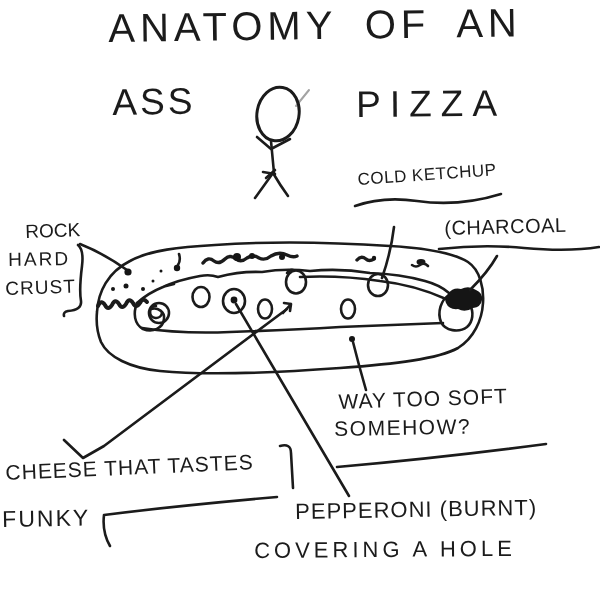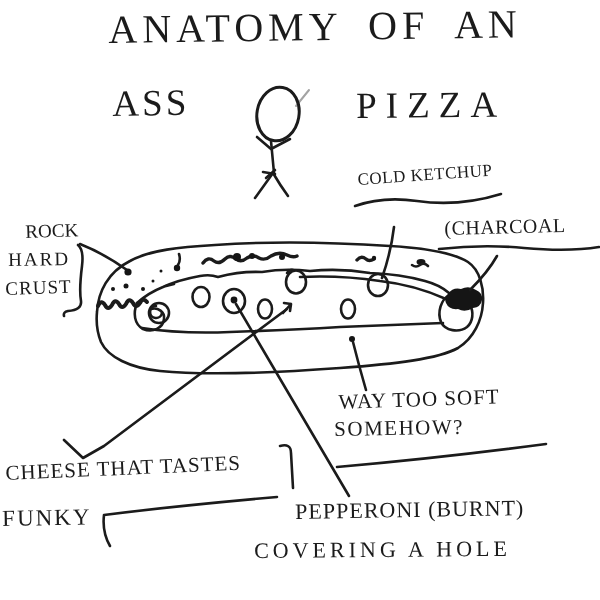--- a/index.html
+++ b/index.html
@@ -1,18 +1,18 @@
 <!DOCTYPE html>
 <html><head>
 <meta charset="utf-8">
 <style>
   html,body{margin:0;padding:0;background:#fff;}
   .canvas{
     position:relative;width:600px;height:600px;background:#ffffff;overflow:hidden;
-    font-family:Liberation Serif, serif;color:#1b1b1b;
+    font-family:Liberation Sans, sans-serif;color:#1b1b1b;
   }
   .txt{position:absolute;white-space:nowrap;color:#1b1b1b;transform-origin:left top;}
   .title1{left:108px;top:6px;font-size:40px;letter-spacing:5px;word-spacing:12px;transform:rotate(-0.8deg);}
   .ass{left:112px;top:82px;font-size:37px;letter-spacing:3px;transform:rotate(-1deg);}
   .pizza{left:356px;top:84px;font-size:37px;letter-spacing:9px;transform:rotate(-0.5deg);}
   .rock1{left:25px;top:221px;font-size:19px;transform:rotate(-2deg);}
   .rock2{left:8px;top:249px;font-size:19px;letter-spacing:2px;transform:rotate(-1deg);}
   .rock3{left:5px;top:278px;font-size:19px;letter-spacing:1px;transform:rotate(-2deg);}
   .ketchup{left:357px;top:170px;font-size:17px;letter-spacing:.5px;transform:rotate(-4deg);}
   .charcoal{left:444px;top:217px;font-size:20px;letter-spacing:.5px;transform:rotate(-1.5deg);}

